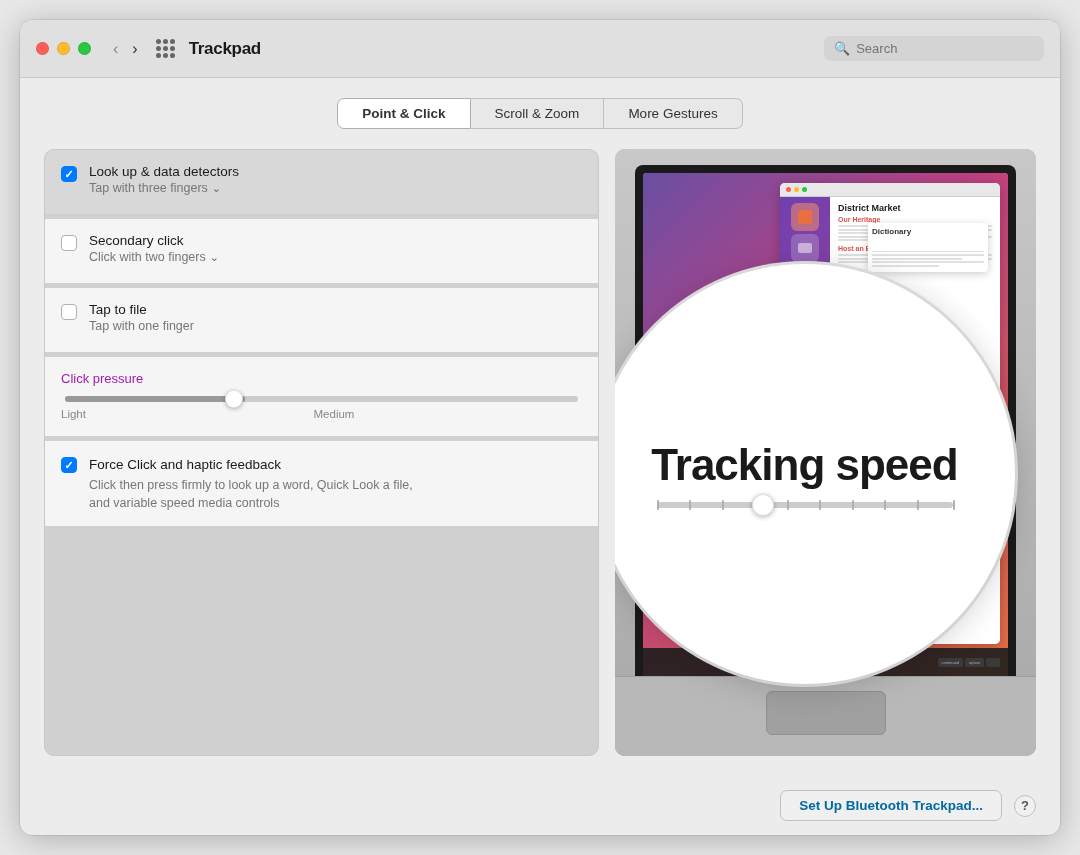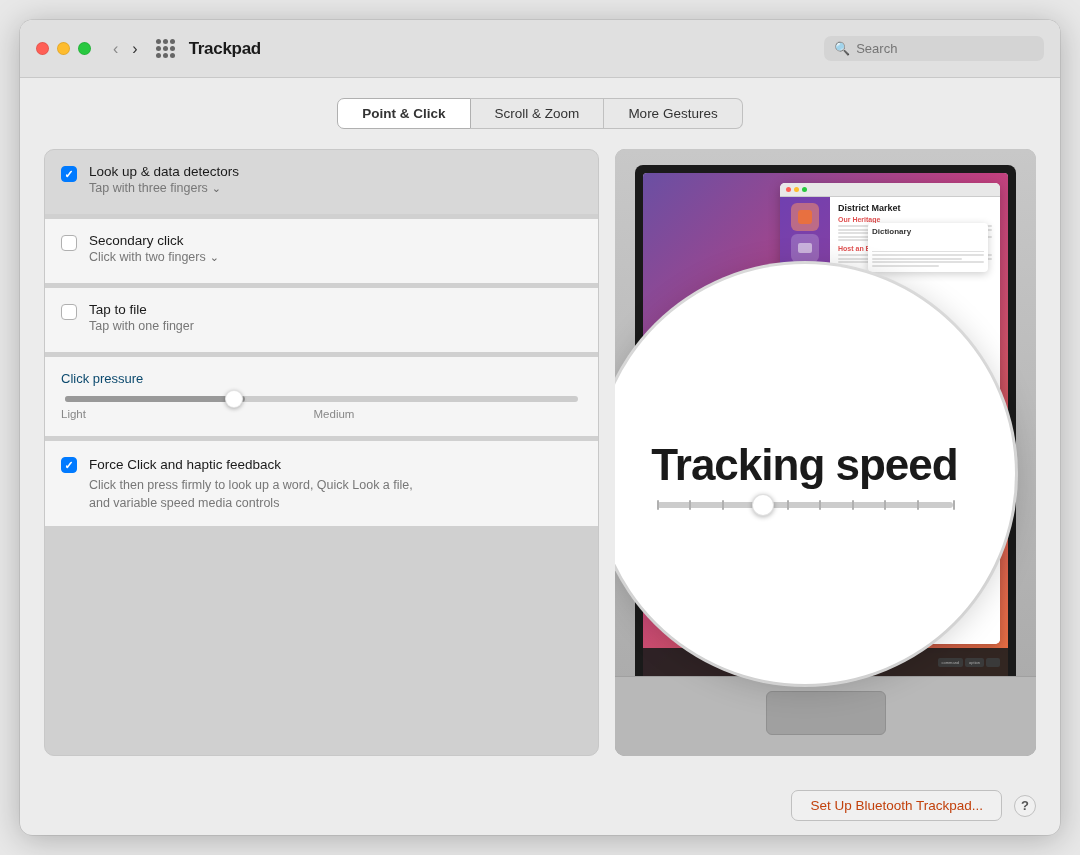--- a/index.html
+++ b/index.html
@@ -261,21 +261,21 @@
     }
 
     
     .slider-section {
       background: #f5f5f5;
       padding: 14px 16px 16px;
     }
 
     .slider-label {
       font-size: 13px;
-      color: #0c4a6e;
+      color: #a21caf;
       margin-bottom: 10px;
     }
 
     .slider-track {
       position: relative;
       height: 6px;
       background: #ccc;
       border-radius: 3px;
       margin: 0 4px;
     }
@@ -561,22 +561,22 @@
       gap: 12px;
       flex-shrink: 0;
     }
 
     .btn-bluetooth {
       padding: 7px 18px;
       background: #f0f0f0;
       border: 1px solid #c0c0c0;
       border-radius: 7px;
       font-size: 13.5px;
-      font-weight: 400;
-      color: #c2410c;
+      font-weight: 700;
+      color: #0369a1;
       cursor: pointer;
     }
 
     .btn-help {
       width: 22px;
       height: 22px;
       border-radius: 50%;
       background: #f0f0f0;
       border: 1px solid #c0c0c0;
       display: flex;

